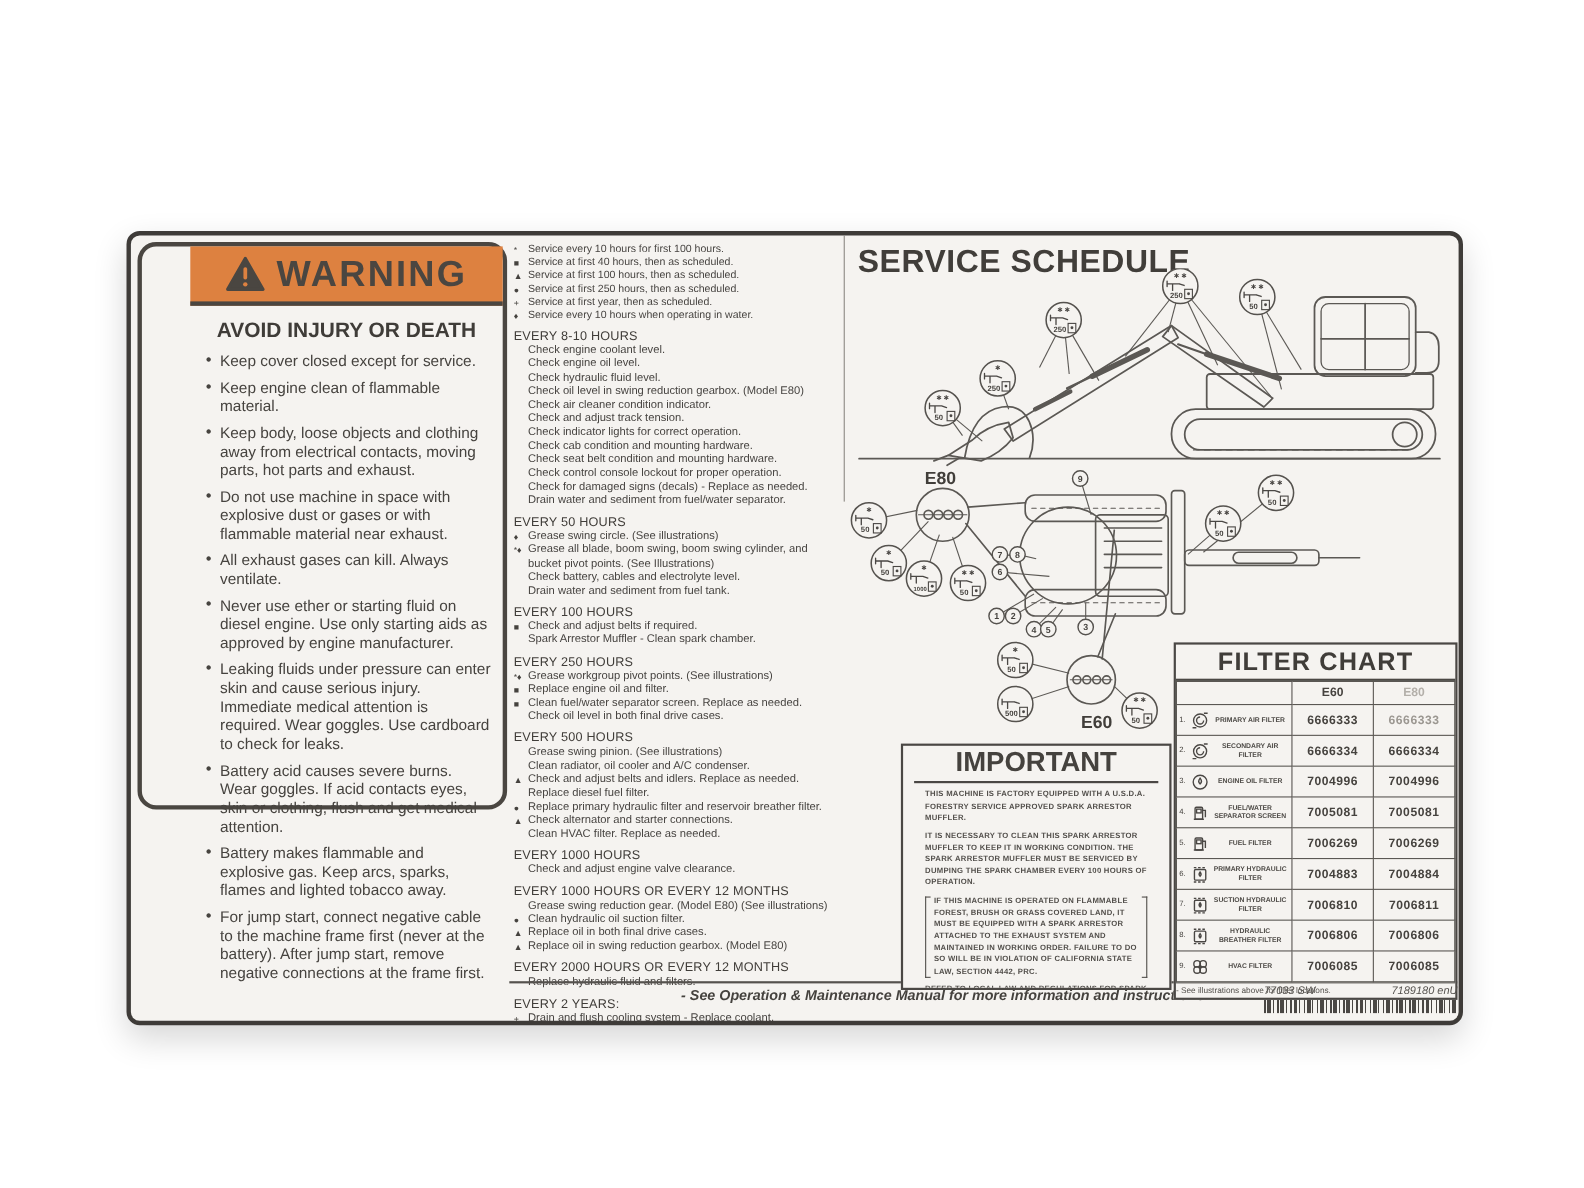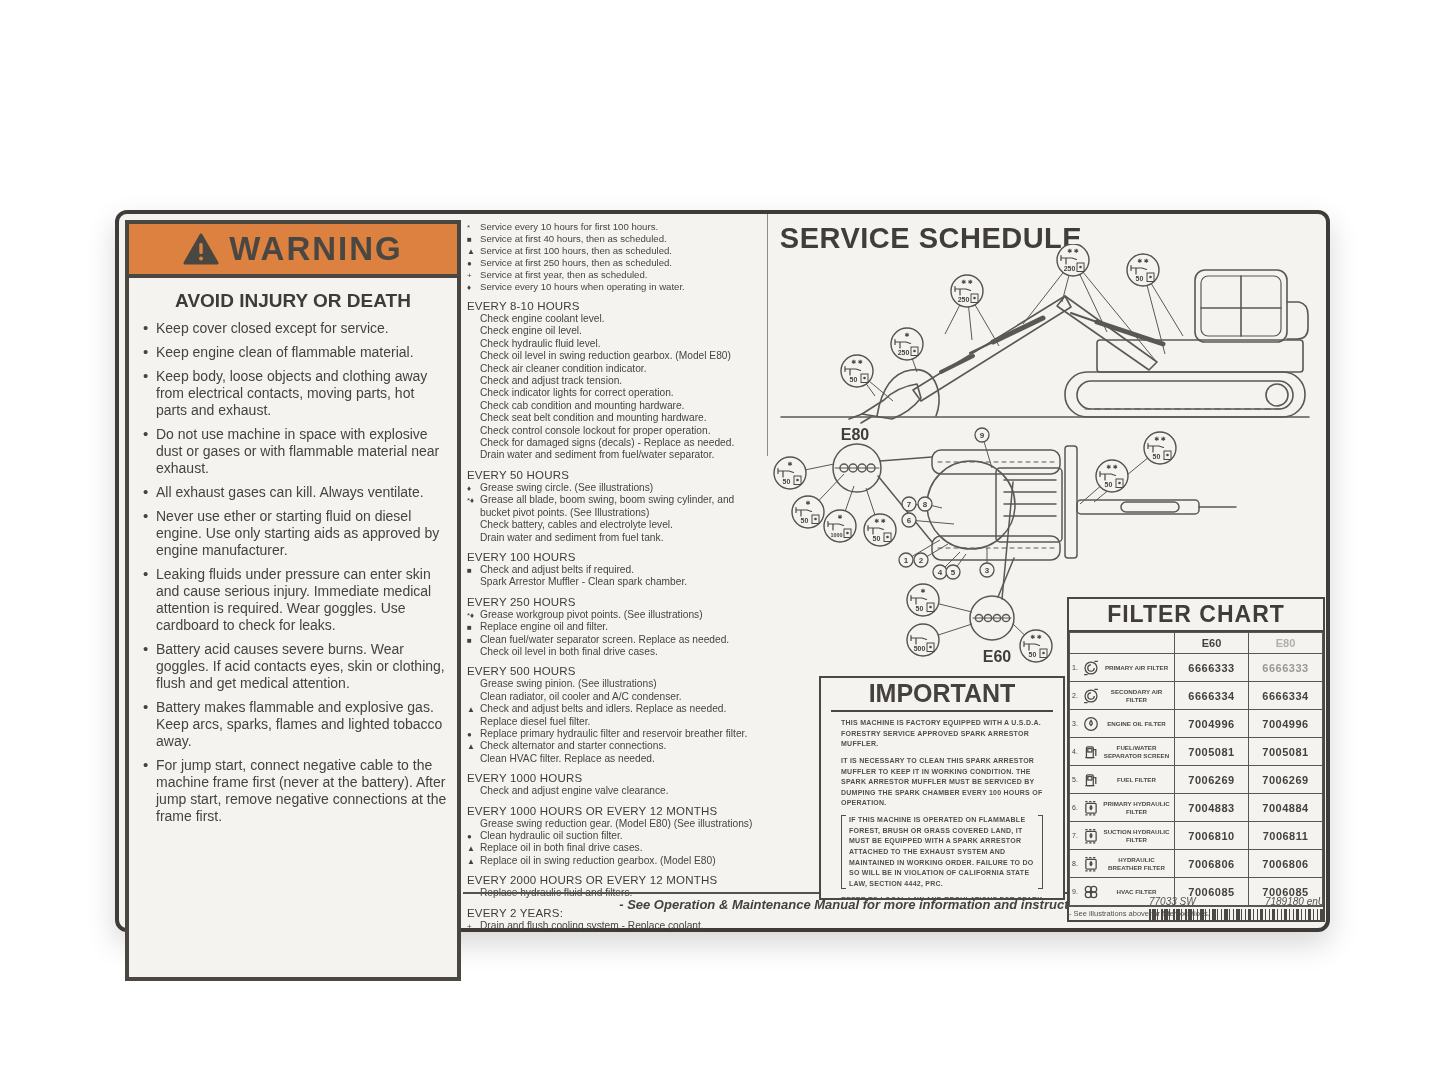--- a/index.html
+++ b/index.html
@@ -2,22 +2,22 @@
 <html><head>
 <meta charset="utf-8">
 <style>
   html,body{margin:0;padding:0;}
   body{width:1440px;height:1080px;background:#ffffff;position:relative;
        font-family:"Liberation Sans",sans-serif;color:#45423e;overflow:hidden;}
   .label{position:absolute;left:115px;top:210px;width:1215px;height:722px;
          background:#f5f3f0;border:4px solid #3e3b38;border-radius:12px;
          box-shadow:0 12px 30px rgba(0,0,0,.16);box-sizing:border-box;}
   
-  .warning-panel{position:absolute;left:6px;top:6px;width:336px;height:761px;
-         border:4px solid #4a4641;border-radius:0;box-sizing:border-box;background:#f5f3f0;}
+  .warning-panel{position:absolute;left:6px;top:6px;width:336px;height:516px;
+         border:4px solid #4a4641;border-radius:17px;box-sizing:border-box;background:#f5f3f0;padding-left:44px;}
   .warning-header{height:50px;background:#dd8140;border-bottom:4px solid #4a4641;
          display:flex;align-items:center;justify-content:center;gap:10px;}
   .warning-header .wtitle{font-size:33px;font-weight:bold;letter-spacing:2px;color:#4a4641;}
   .warning-sub{text-align:center;font-weight:bold;font-size:19px;margin:12px 4px 8px;color:#3f3c38;}
   #warning-list{list-style:none;margin:0;padding:0 10px 0 14px;}
   #warning-list li{position:relative;padding-left:13px;margin-bottom:7px;
          font-size:14px;line-height:17px;color:#46433f;}
   #warning-list li::before{content:"•";position:absolute;left:0;top:-1px;font-size:15px;}
   
   .mid-col{position:absolute;left:348px;top:7px;width:292px;}
@@ -41,21 +41,21 @@
          border-bottom:2px solid #4a4744;margin:0 -10px;padding:1px 0 2px;}
   .important-box p{font-size:7px;font-weight:bold;line-height:1.52;letter-spacing:.25px;
          margin:6px 0;color:#524f4b;}
   .bracketed{position:relative;padding:0 8px;margin:7px 0;}
   .bracketed::before,.bracketed::after{content:"";position:absolute;top:0;bottom:0;width:4px;
          border-top:1.5px solid #524f4b;border-bottom:1.5px solid #524f4b;}
   .bracketed::before{left:0;border-left:1.5px solid #524f4b;}
   .bracketed::after{right:0;border-right:1.5px solid #524f4b;}
   
   .filter-chart{position:absolute;left:948px;top:370px;width:258px;
-         border:2.5px solid #4a4744;background:#f5f3f0;box-sizing:border-box;z-index:3;margin-top:13px;}
+         border:2.5px solid #4a4744;background:#f5f3f0;box-sizing:border-box;z-index:3;}
   .fc-title{font-size:23px;font-weight:bold;text-align:center;letter-spacing:1px;
          padding:2px 0 2px;border-bottom:2px solid #4a4744;color:#403d39;}
   .filter-chart table{width:100%;border-collapse:collapse;table-layout:fixed;}
   .filter-chart th,.filter-chart td{border:1.2px solid #5a5753;padding:0;}
   .filter-chart th{height:20px;font-size:11px;font-weight:bold;}
   .filter-chart col.c-name{width:105px;}
   .fc-name-cell{display:flex;align-items:center;height:27px;gap:2px;padding:0 2px;}
   .fc-num{font-size:7px;width:9px;flex:none;}
   .fc-icon{flex:none;width:16px;height:16px;}
   .fc-name{flex:1;font-size:6.2px;font-weight:bold;line-height:1.15;text-align:center;

